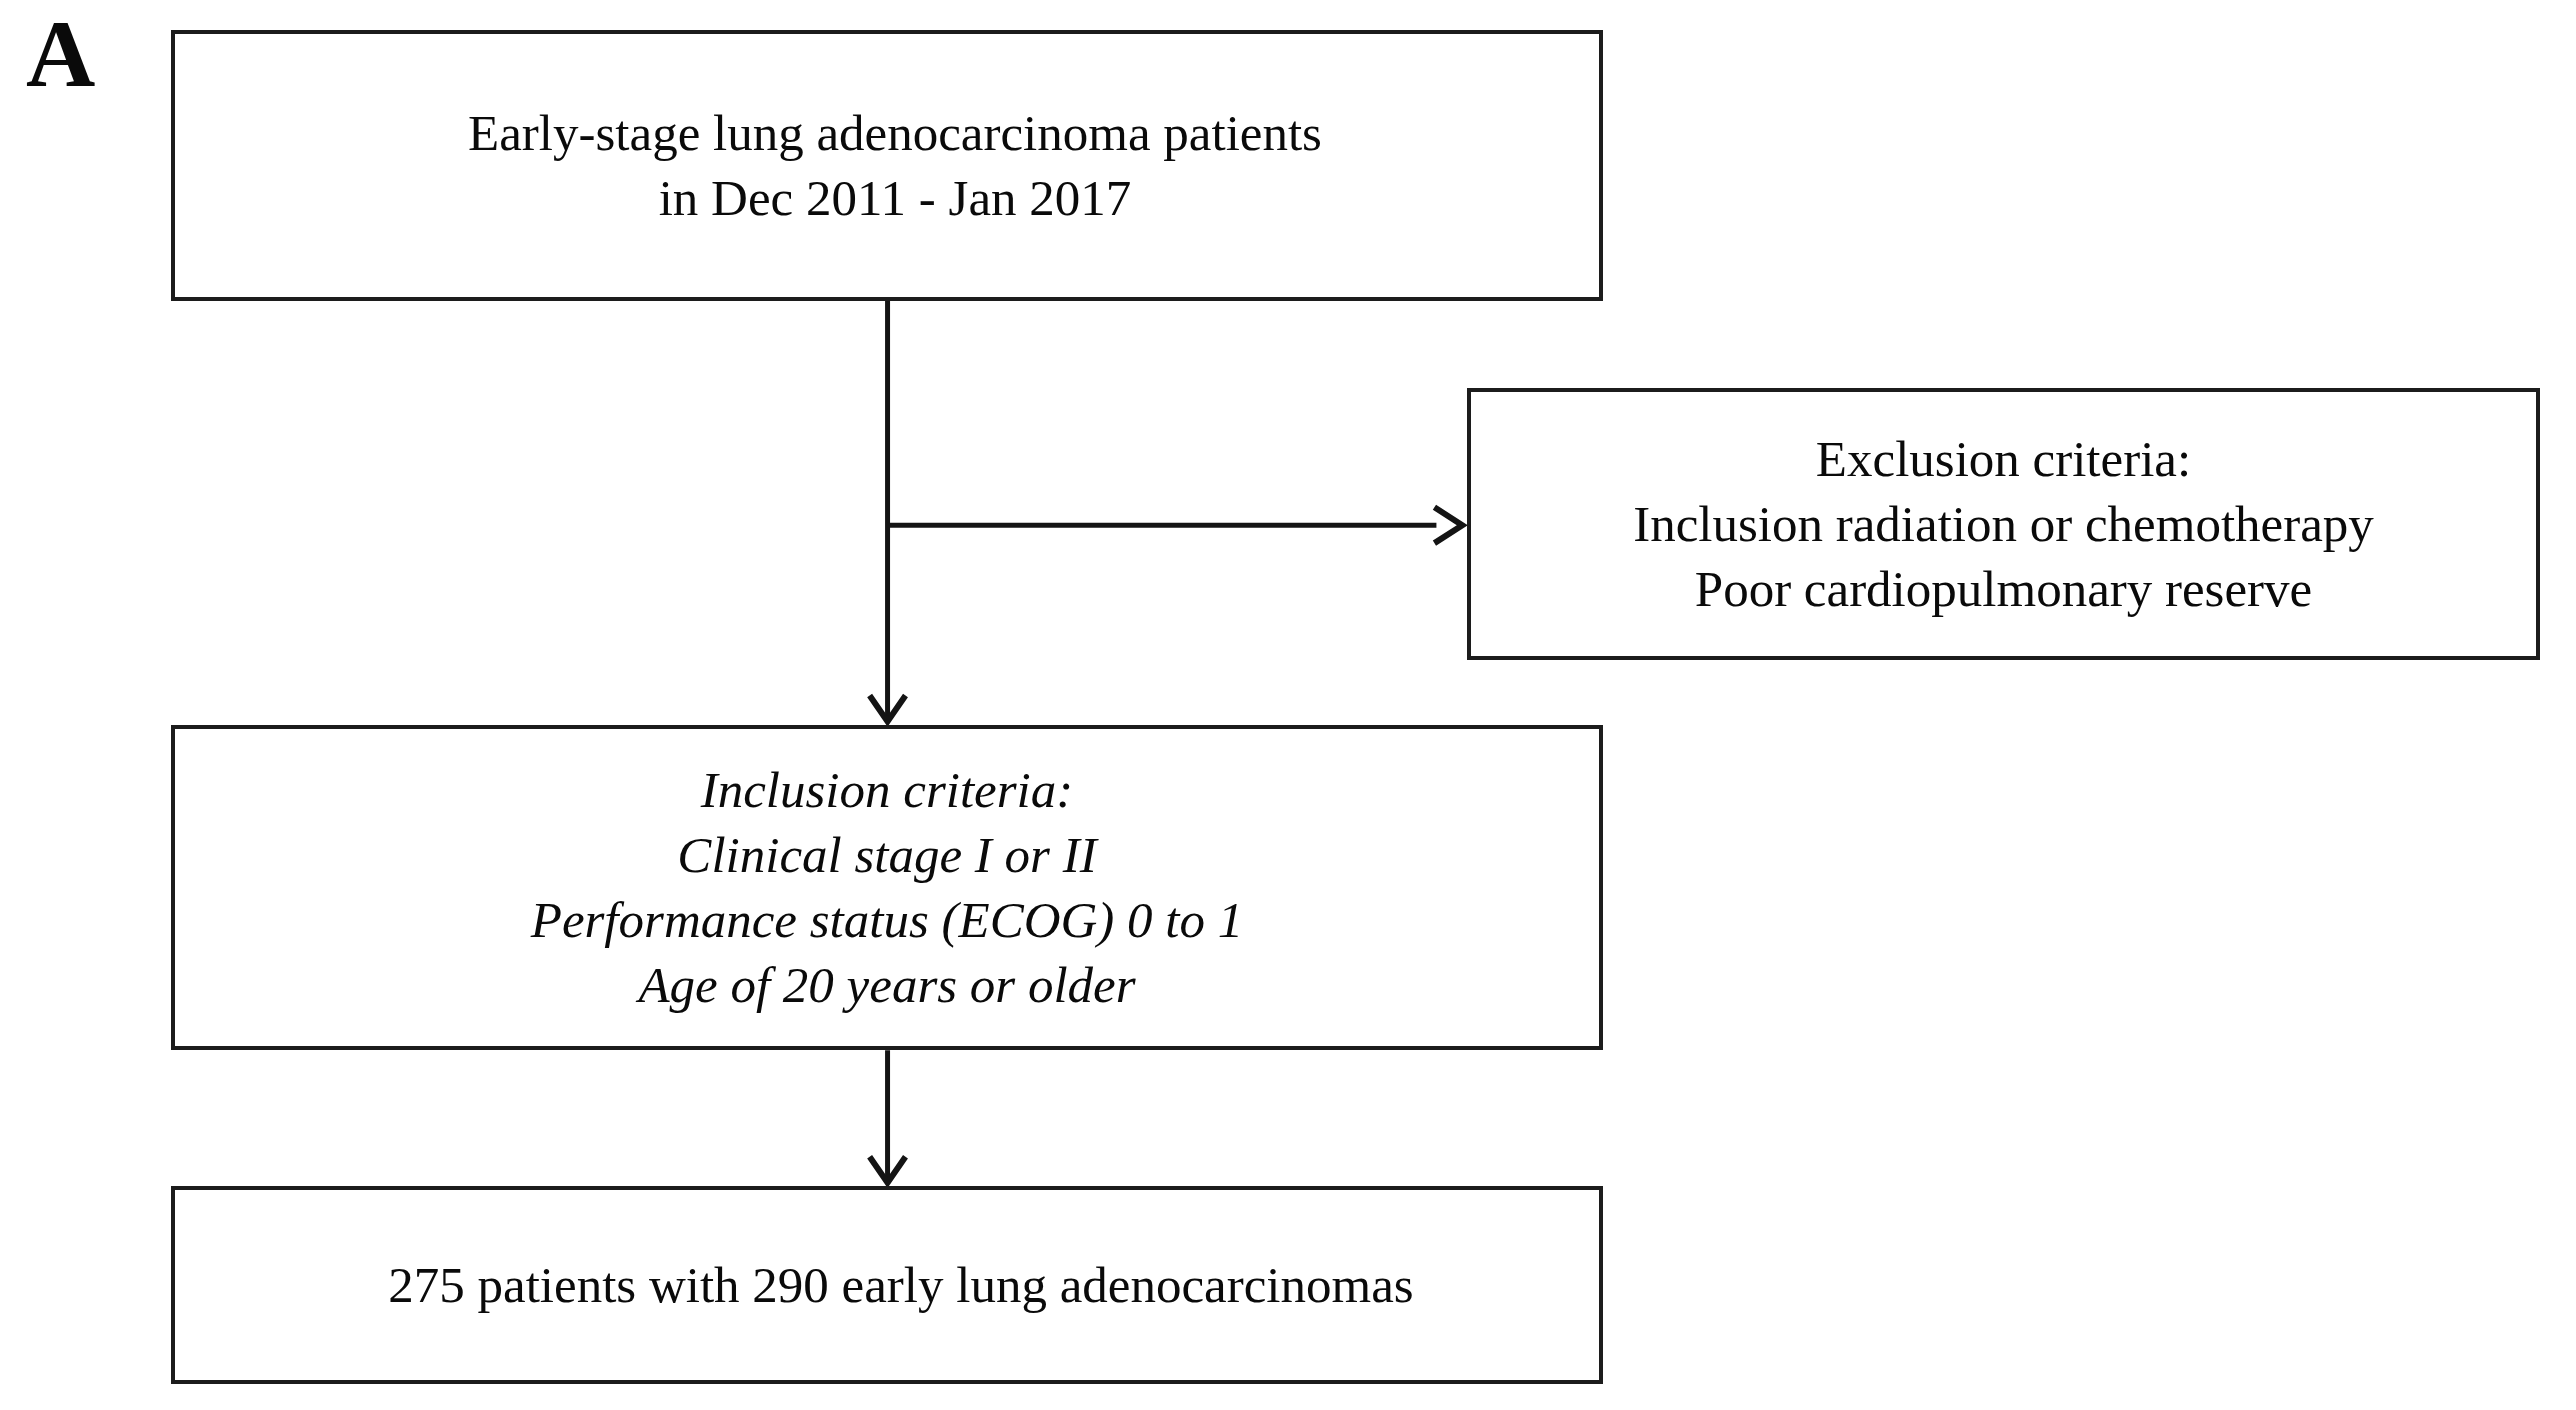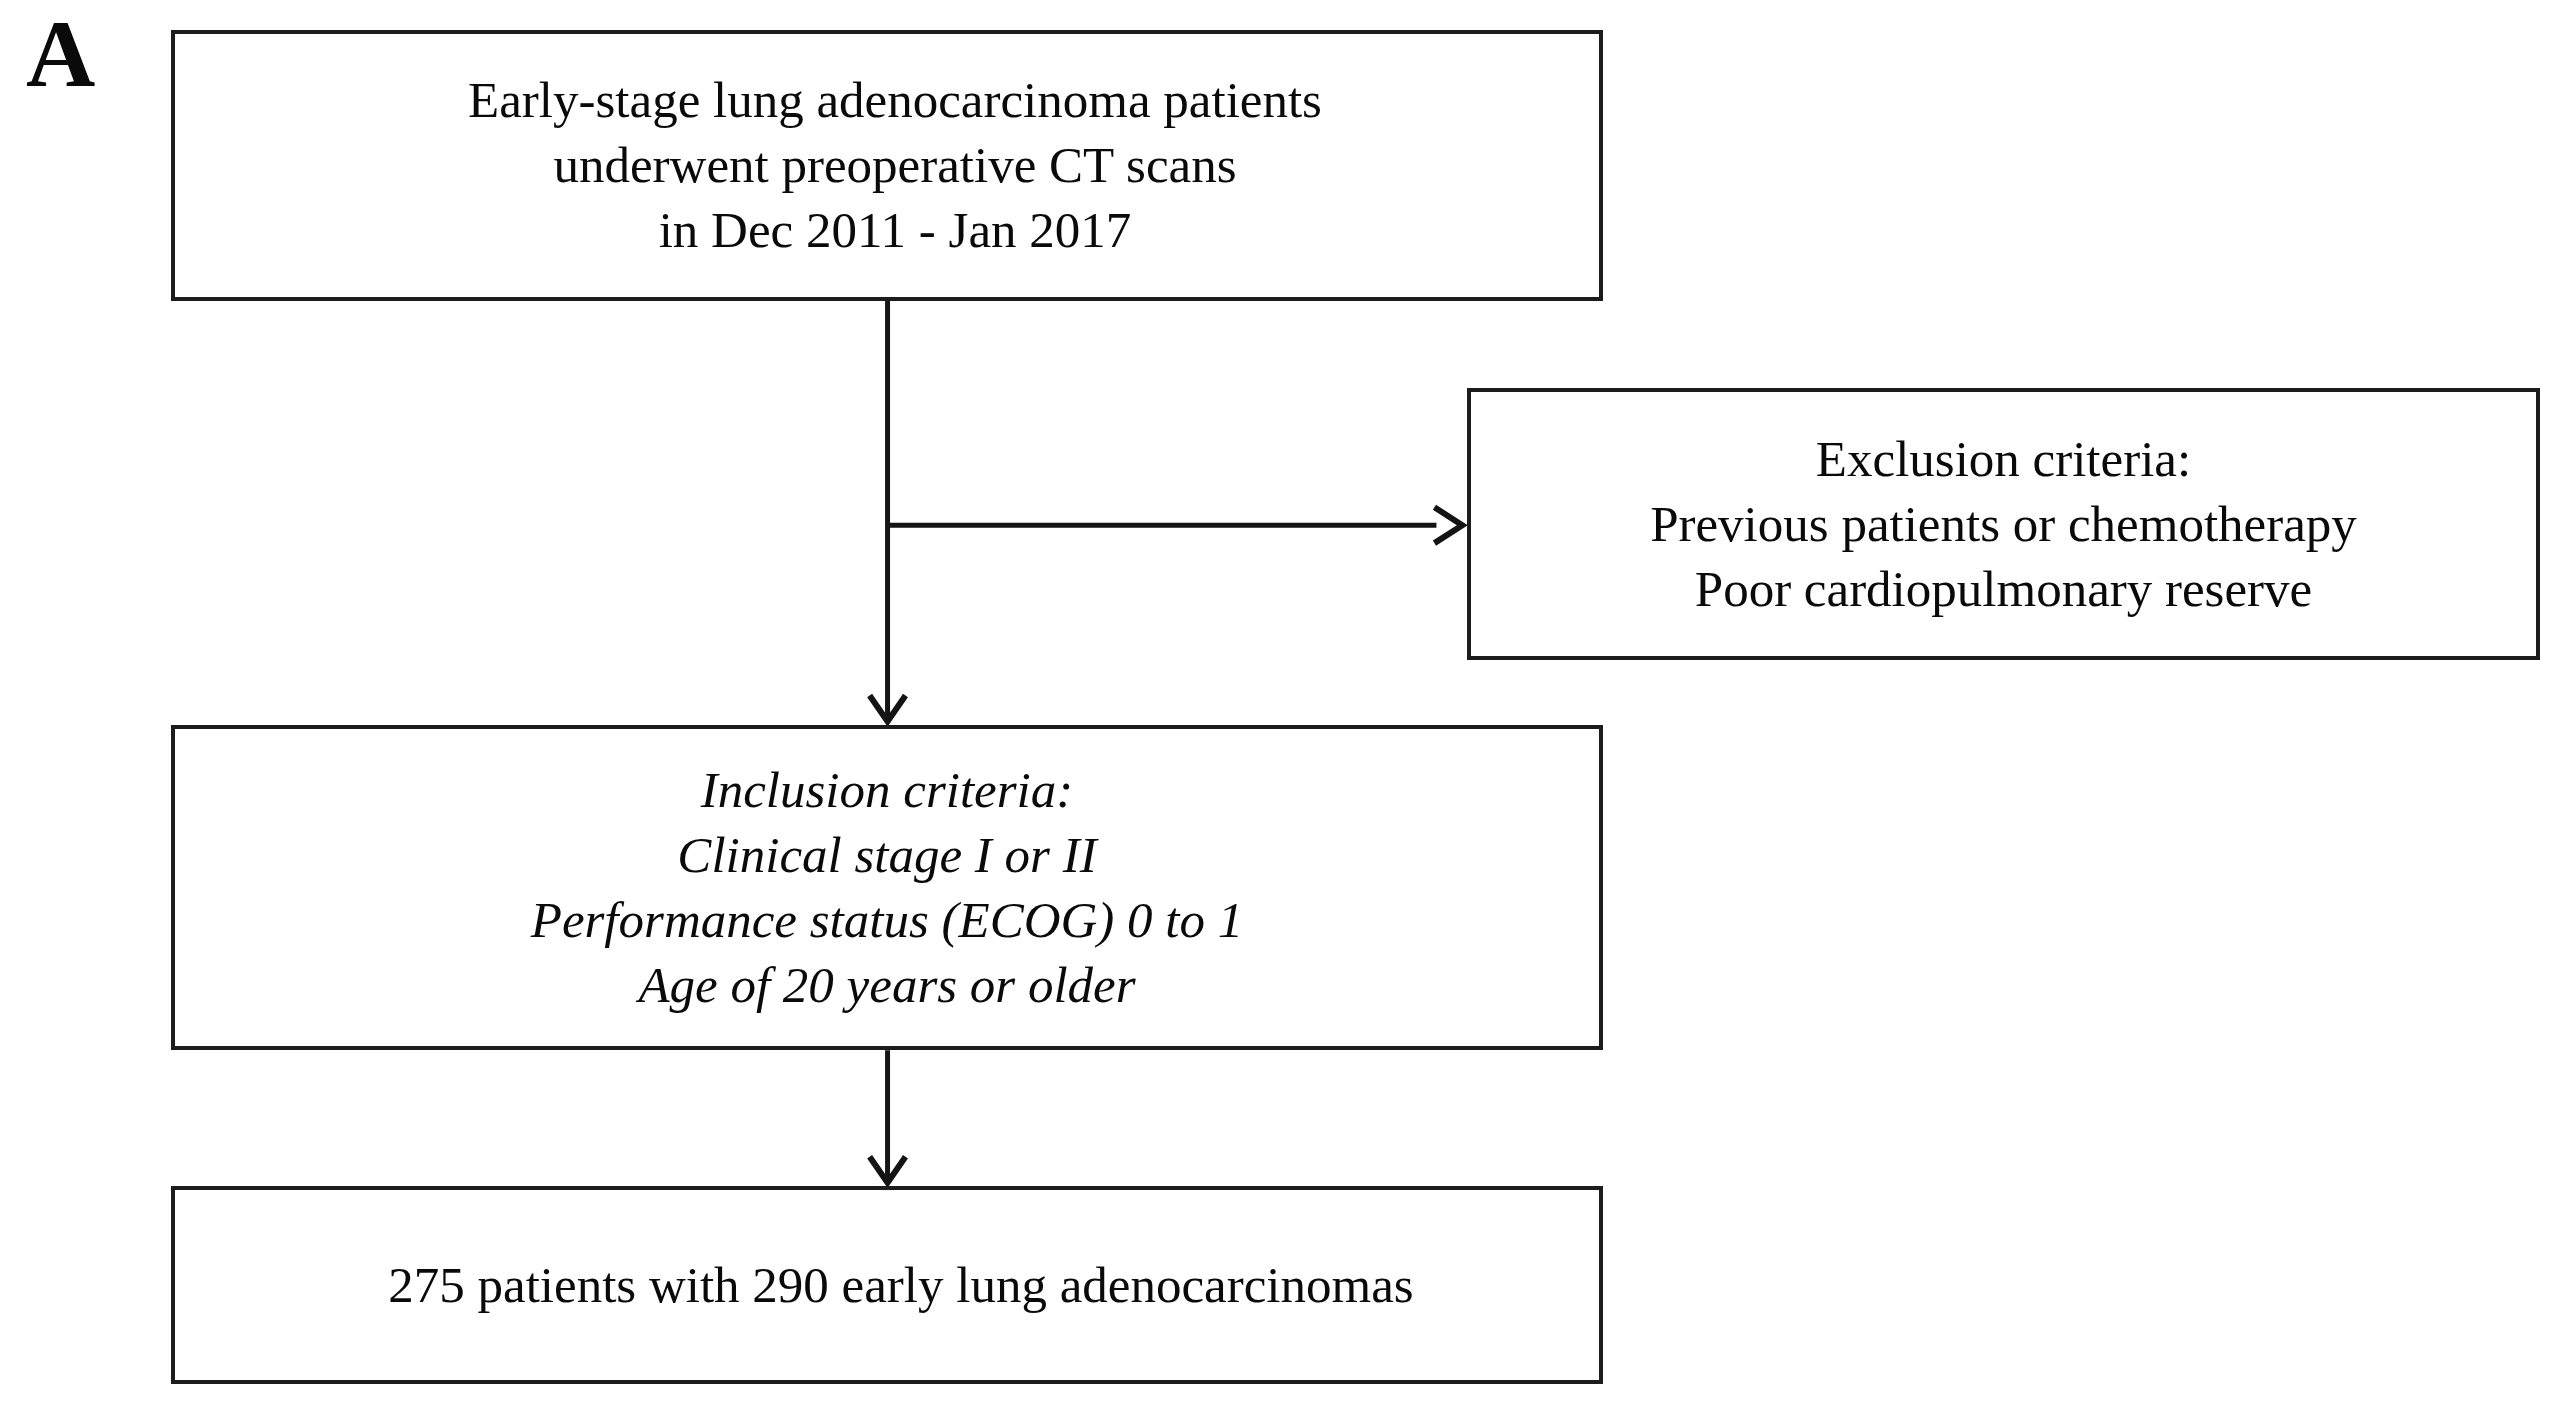--- a/index.html
+++ b/index.html
@@ -71,27 +71,26 @@
       <polyline points="1440,509 1468,527 1440,545" stroke-width="6"></polyline>
     </g>
     <g stroke="#141414" stroke-width="5" fill="none">
       <line x1="891" y1="1054" x2="891" y2="1185"></line>
       <polyline points="873,1161 891,1187 909,1161" stroke-width="6"></polyline>
     </g>
   </svg>
 
   <div class="flow-box box-source">
     <div class="line">Early-stage lung adenocarcinoma patients</div>
-    <div class="line">underwent preoperative CT scans</div>
     <div class="line">in Dec 2011 - Jan 2017</div>
   </div>
 
   <div class="flow-box box-exclusion">
     <div class="line">Exclusion criteria:</div>
-    <div class="line">Previous patients or chemotherapy</div>
+    <div class="line">Inclusion radiation or chemotherapy</div>
     <div class="line">Poor cardiopulmonary reserve</div>
   </div>
 
   <div class="flow-box box-inclusion">
     <div class="line">Inclusion criteria:</div>
     <div class="line">Clinical stage I or II</div>
     <div class="line">Performance status (ECOG) 0 to 1</div>
     <div class="line">Age of 20 years or older</div>
   </div>
 

